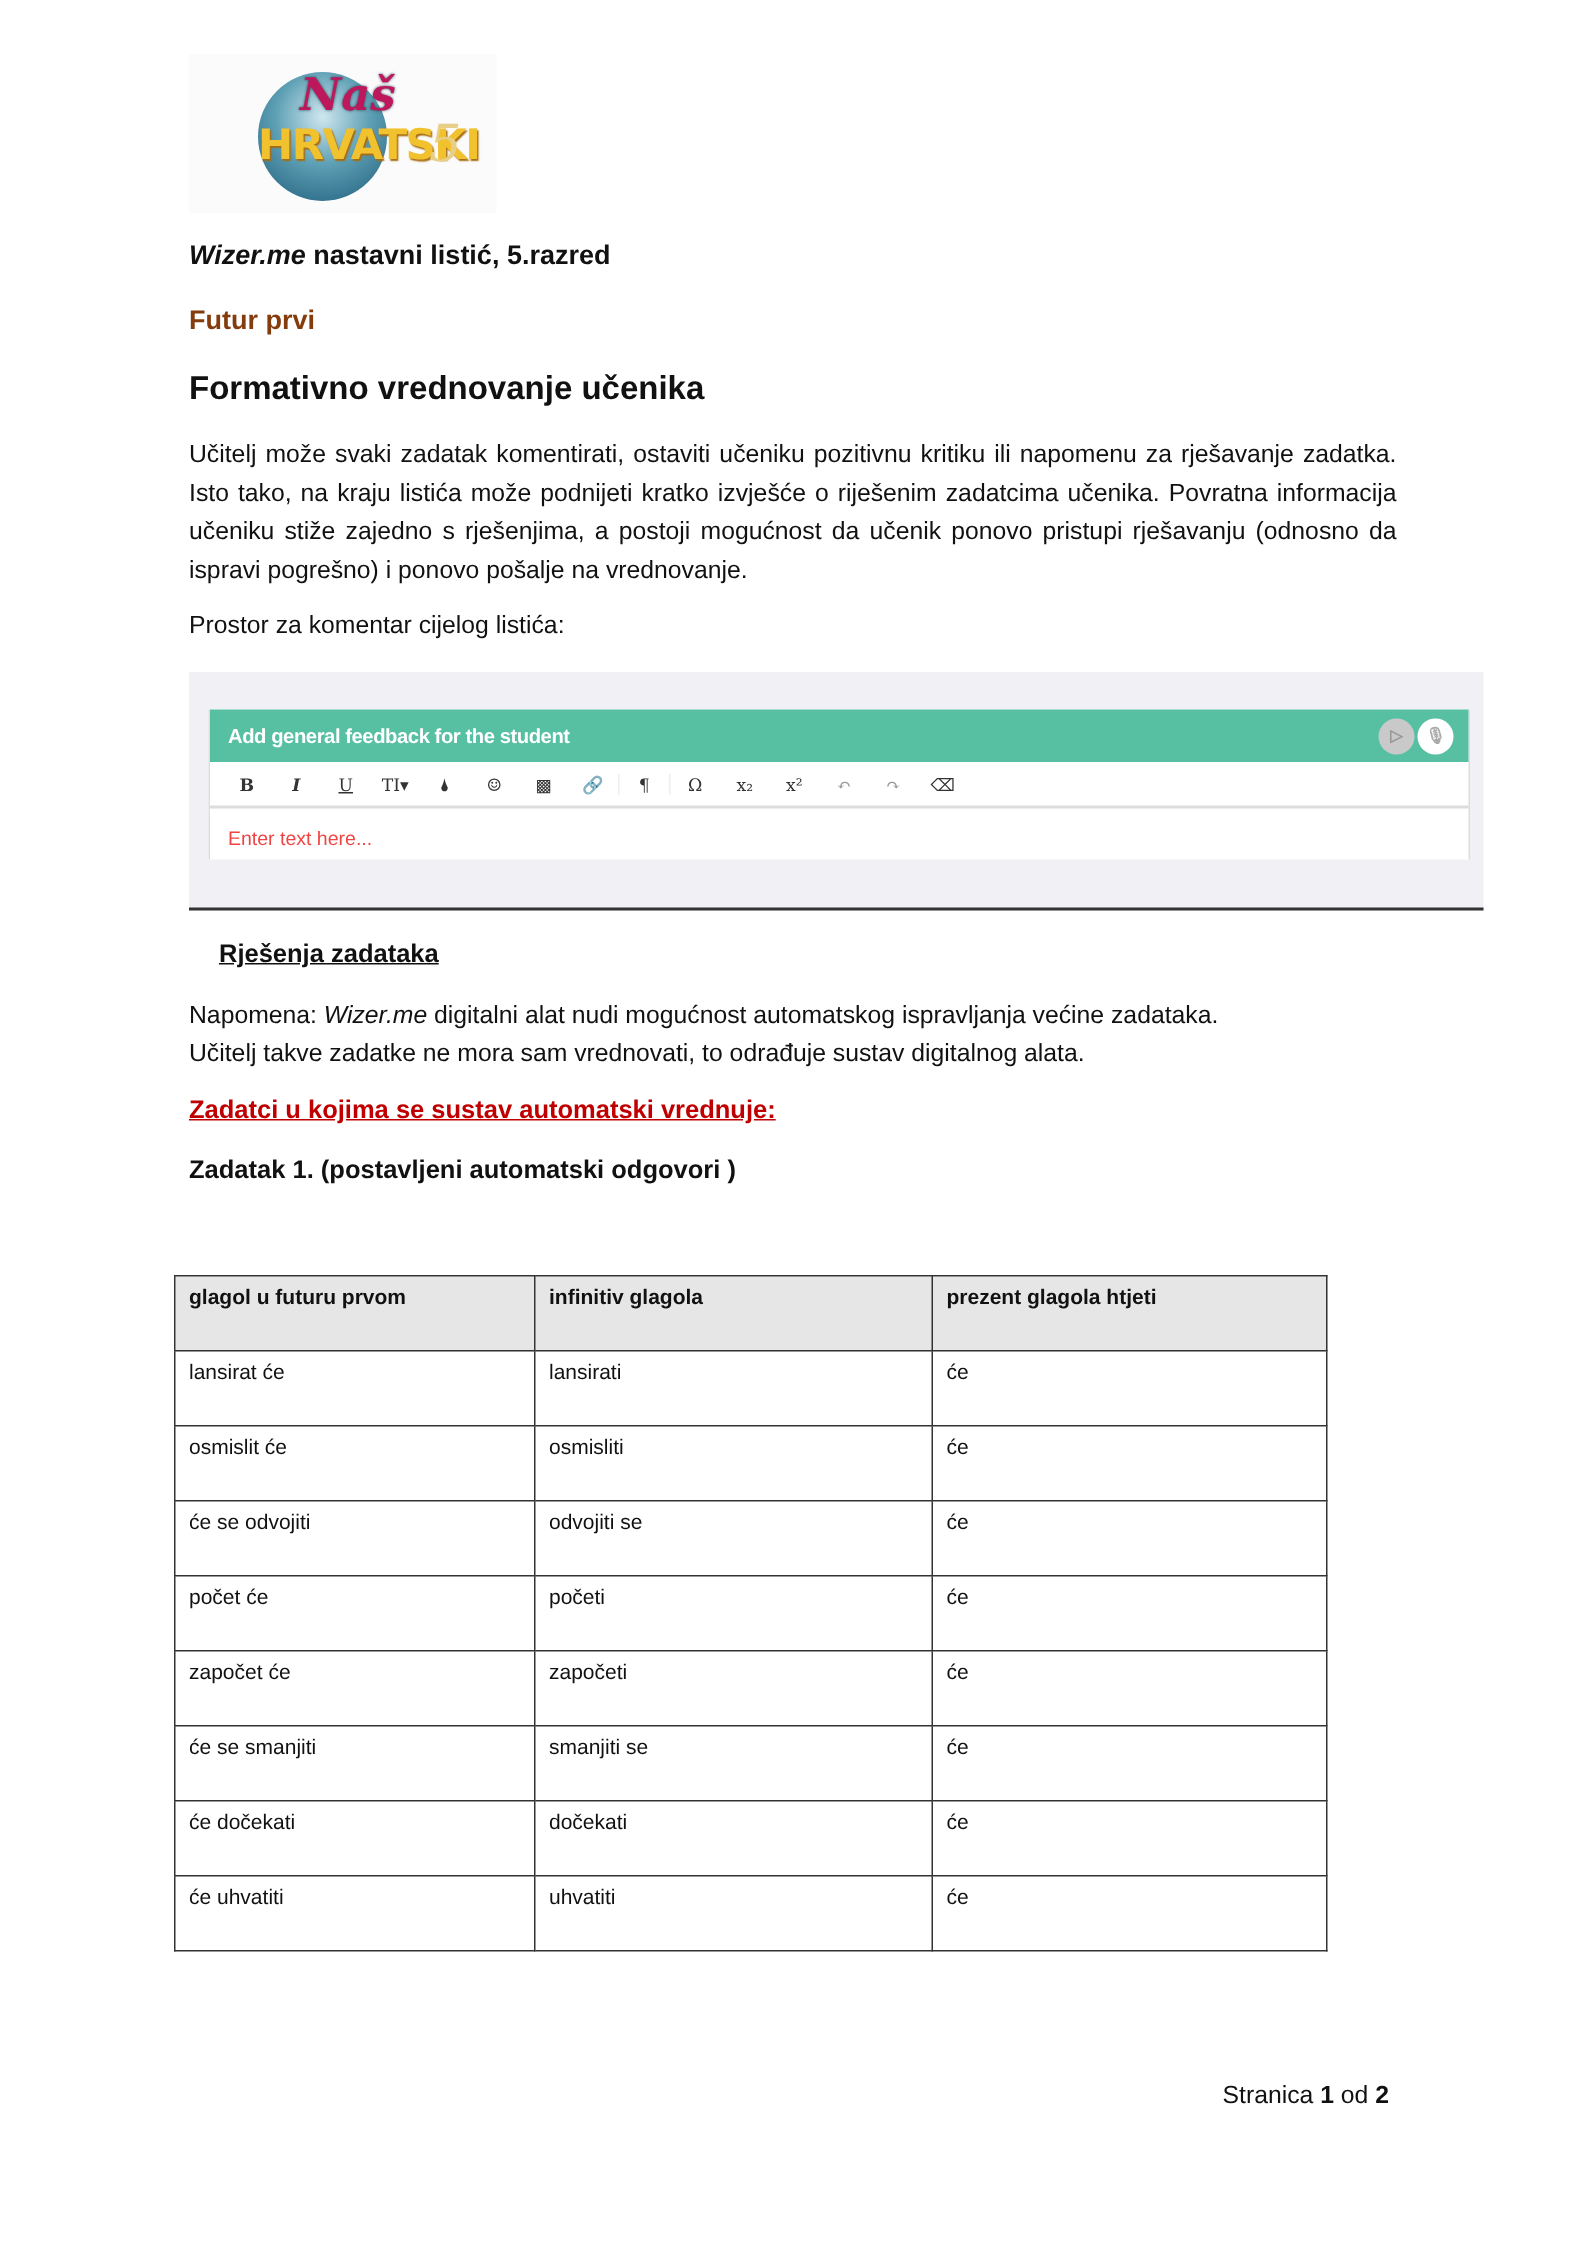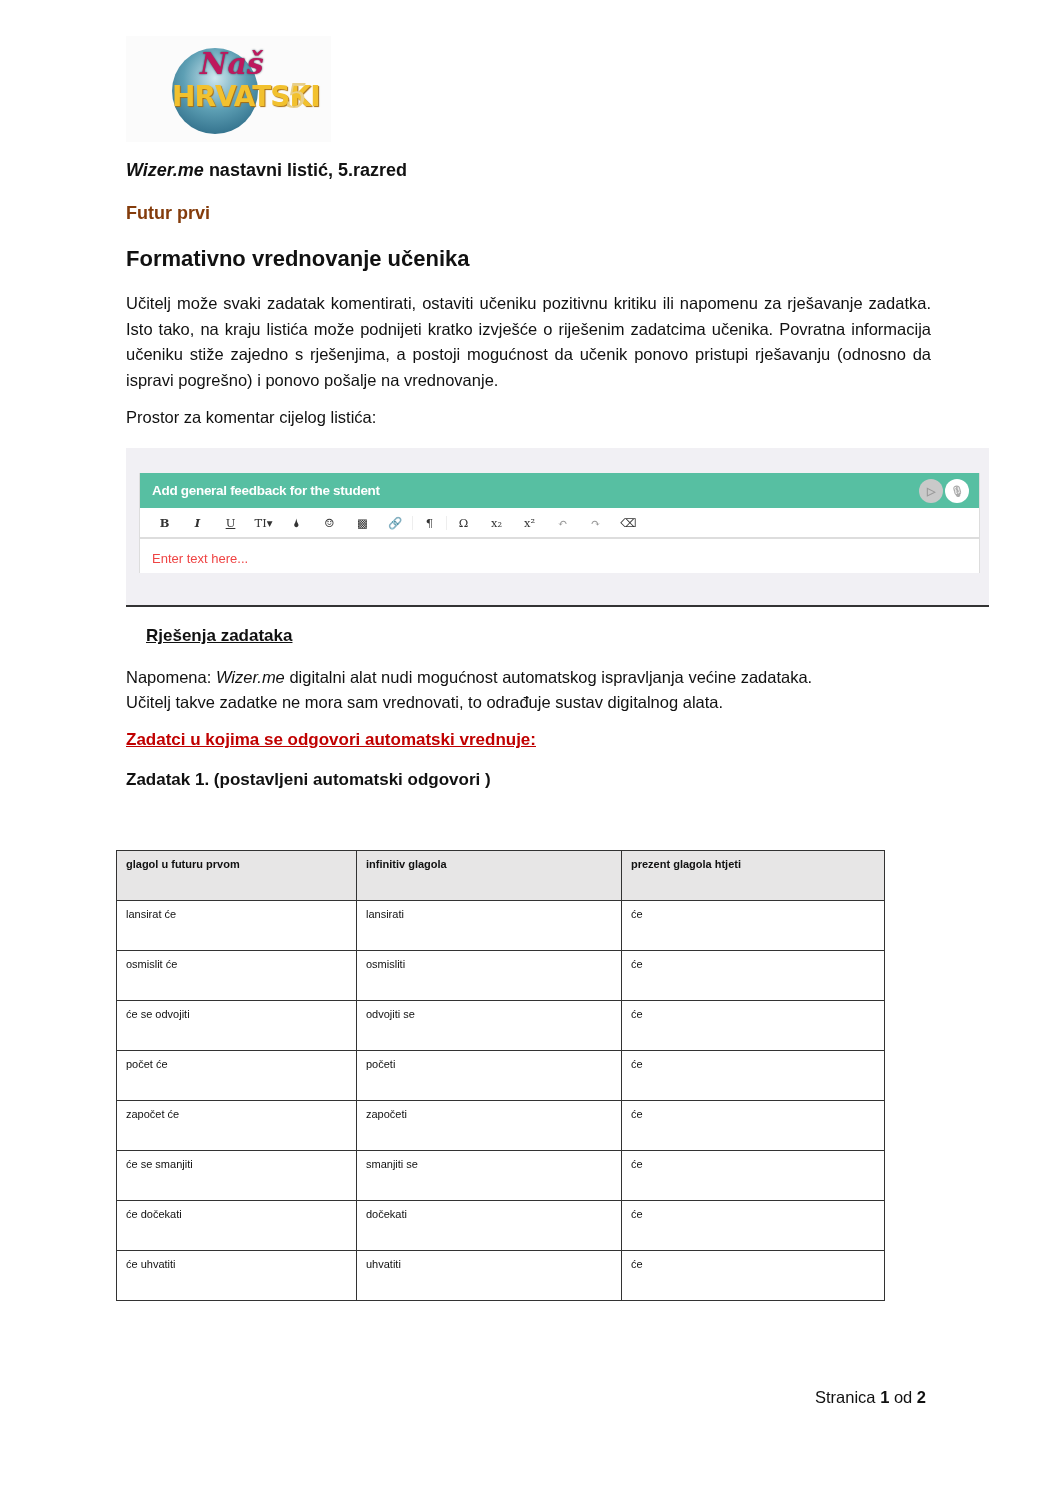--- a/index.html
+++ b/index.html
@@ -31,21 +31,21 @@
   .tb.sep { border-left: 1px solid #eee; }
   .tb.light { color: #999; }
   .ed-body { padding: 12px 12px; font-size: 13px; color: #ef4444; }
 
   .rj { left: 126px; top: 626px; font-size: 17px; font-weight: bold; text-decoration: underline; margin-left: 20px; }
   .nap { left: 126px; top: 665px; font-size: 16.5px; line-height: 25px; }
   .zad-red { left: 126px; top: 730px; font-size: 17px; font-weight: bold; color: #c00000; text-decoration: underline; }
   .zad1 { left: 126px; top: 770px; font-size: 17px; font-weight: bold; }
 
   table.grid { position: absolute; left: 116px; top: 850px; border-collapse: collapse; width: 769px; }
-  table.grid td { border: 1px solid #333; height: 47px; vertical-align: top; padding: 2px 9px 0 9px; font-size: 11px; line-height: 22px; }
+  table.grid td { border: 1px solid #333; height: 47px; vertical-align: top; padding: 2px 9px 0 9px; font-size: 14px; line-height: 22px; }
   table.grid tr.head td { background: #e7e6e6; font-weight: bold; }
   table.grid td:nth-child(1) { width: 221px; }
   table.grid td:nth-child(2) { width: 246px; }
 
   .footer { left: 815px; top: 1388px; font-size: 16.5px; }
   .footer b { font-weight: bold; }
 </style>
 </head>
 <body>
 
@@ -90,21 +90,21 @@
     </div>
     <div class="ed-body">Enter text here...</div>
   </div>
 </div>
 
 <div class="abs rj">Rješenja zadataka</div>
 <div class="abs nap">
   <span>Napomena: </span><i>Wizer.me</i><span> digitalni alat nudi mogućnost automatskog ispravljanja većine zadataka.</span><br>
   <span>Učitelj takve zadatke ne mora sam vrednovati, to odrađuje sustav digitalnog alata.</span>
 </div>
-<div class="abs zad-red">Zadatci u kojima se odgovori automatski vrednuje:</div>
+<div class="abs zad-red">Zadatci u kojima se sustav automatski vrednuje:</div>
 <div class="abs zad1">Zadatak 1. (postavljeni automatski odgovori )</div>
 
 <table class="grid">
   <tbody>
       <tr class="head">
     <td>glagol u futuru prvom</td>
     <td>infinitiv glagola</td>
     <td>prezent glagola htjeti</td>
   </tr>
   <tr>

